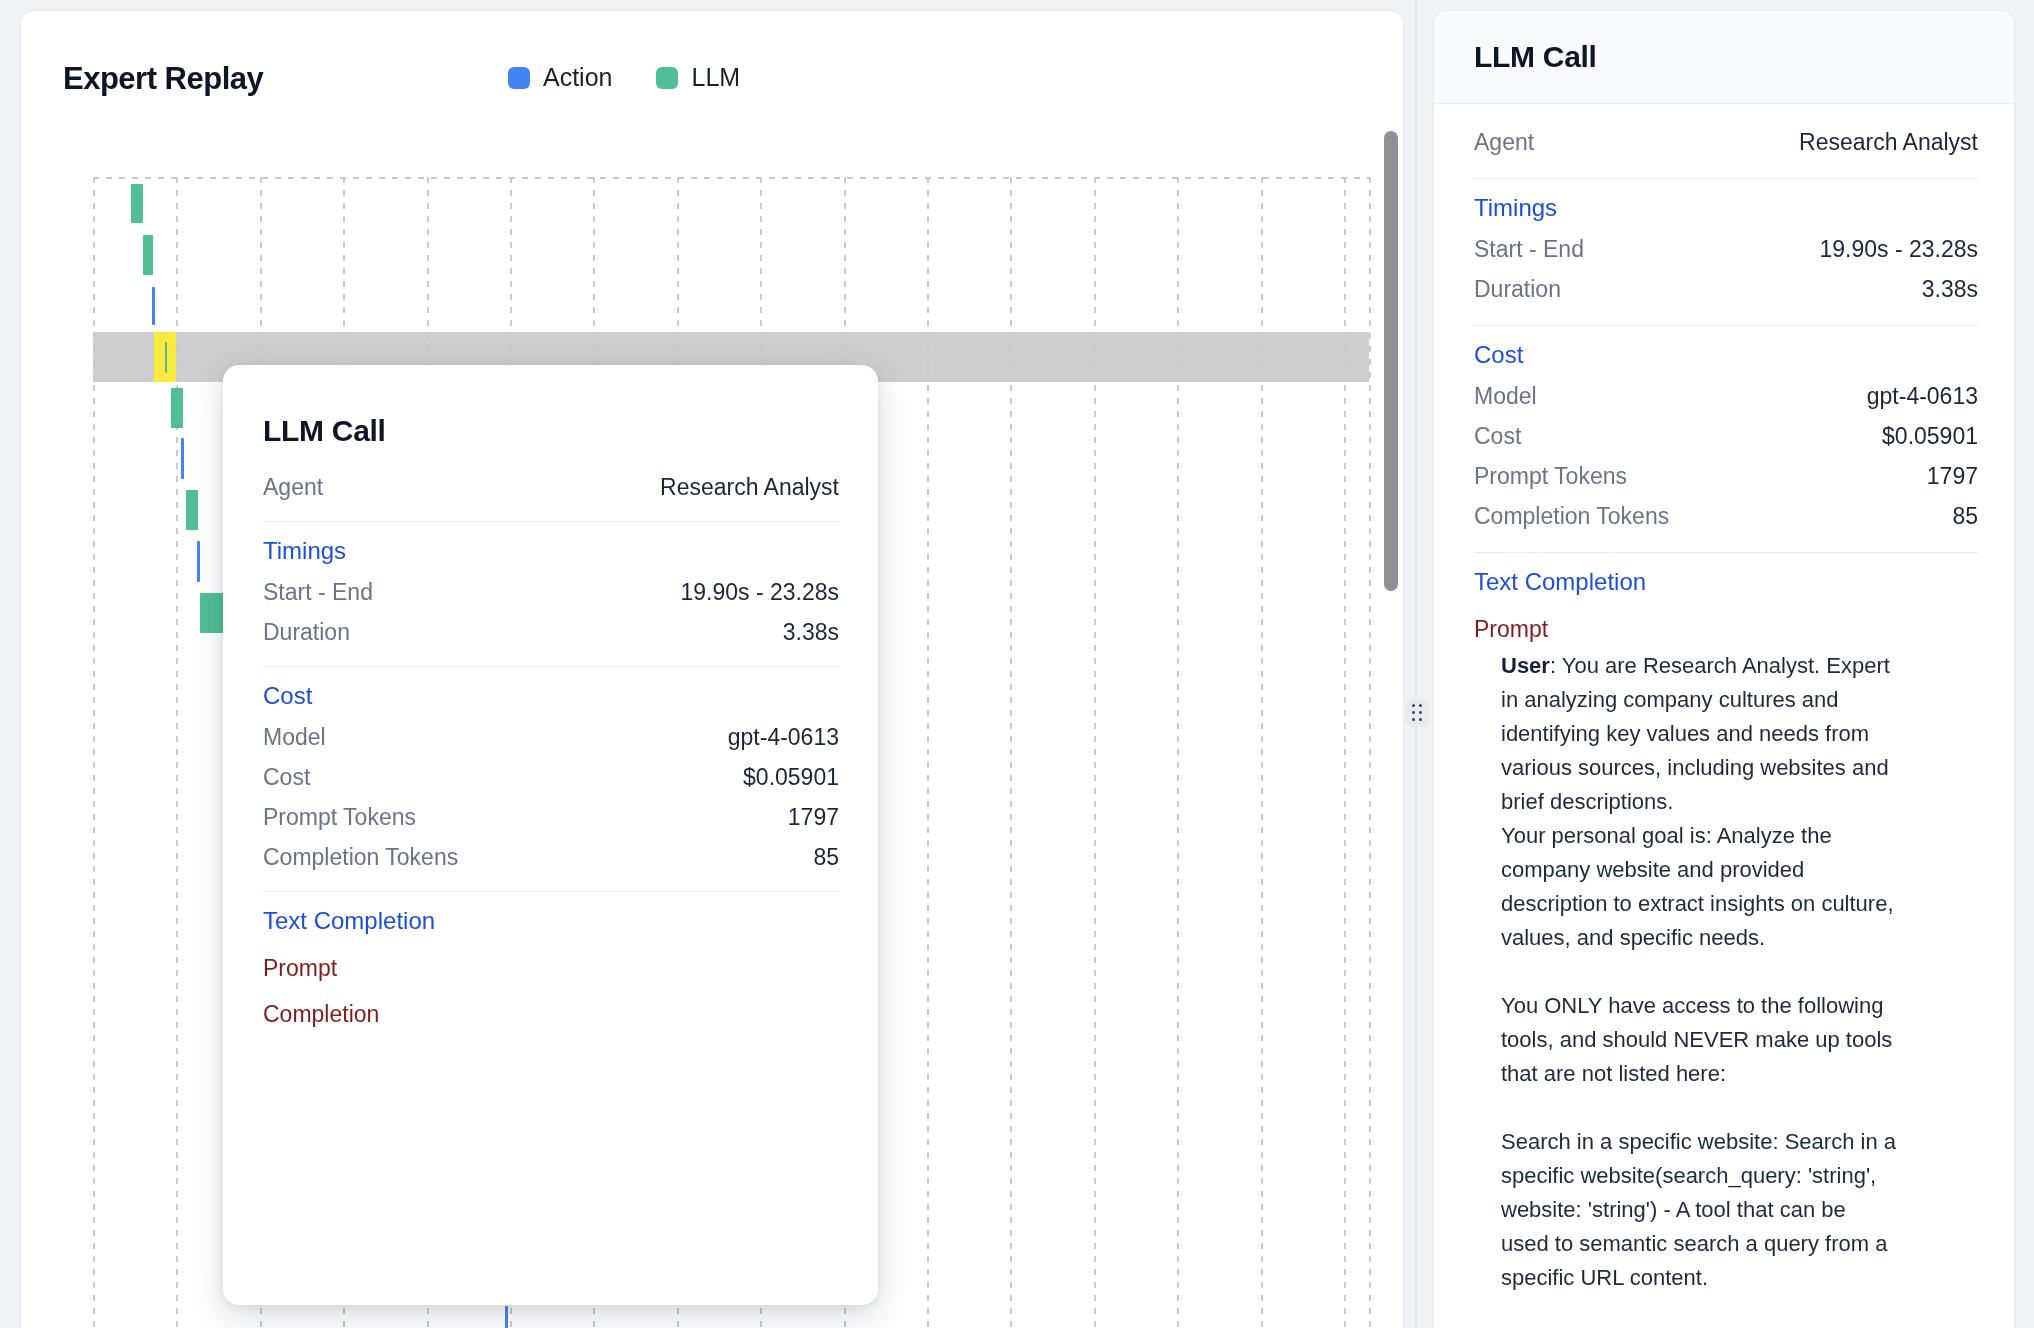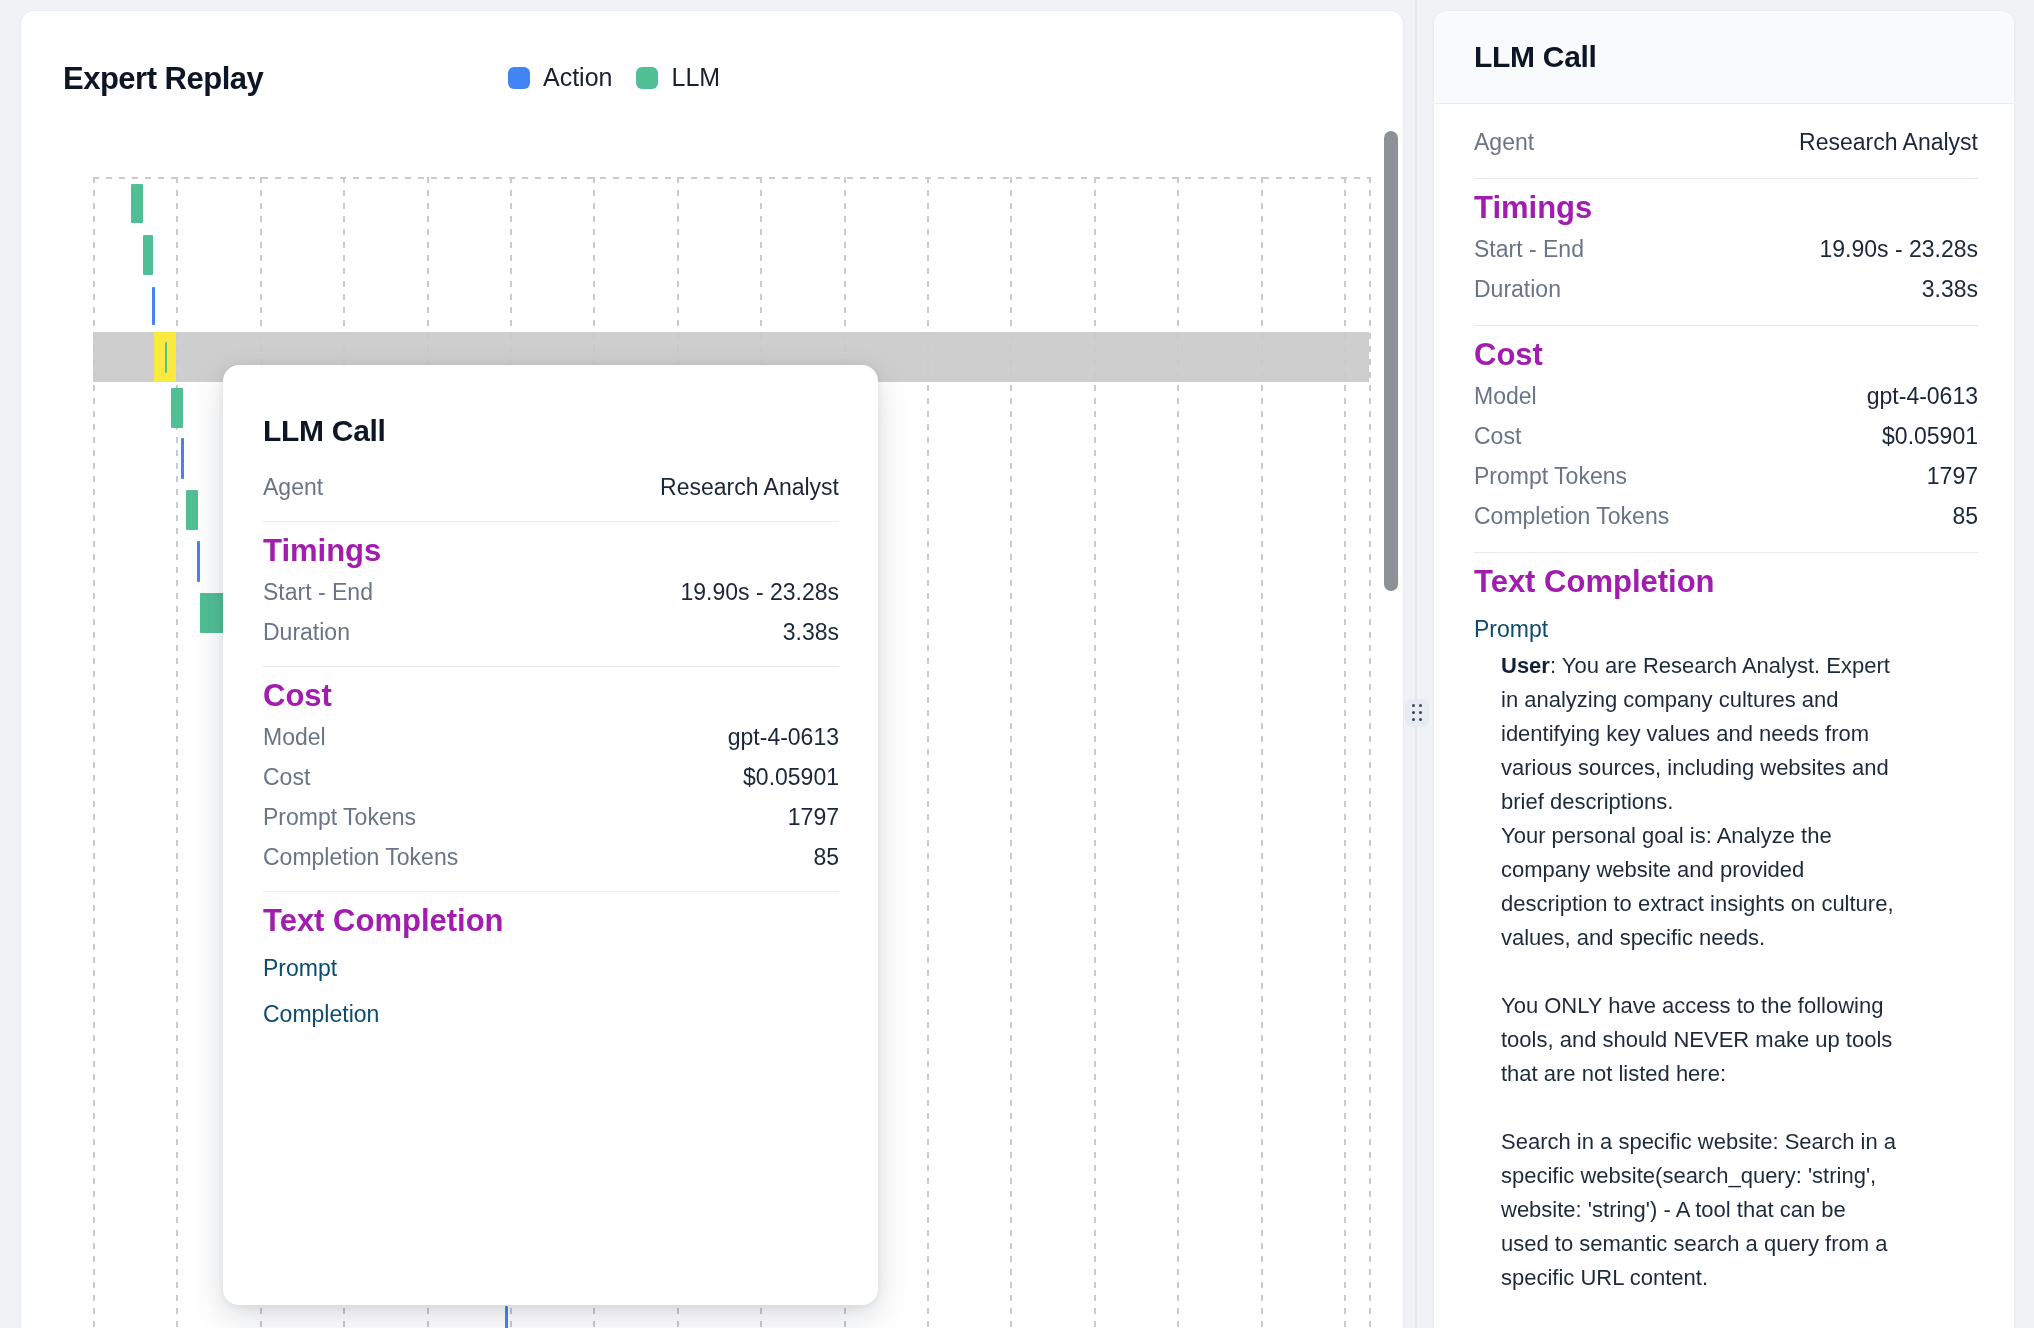--- a/index.html
+++ b/index.html
@@ -8,21 +8,21 @@
     background:#f0f2f5;
     font-family:"Liberation Sans","DejaVu Sans",sans-serif;
     color:#1b2638;
   }
   .card{position:absolute;background:#ffffff;border:1px solid #e9edf2;border-radius:14px;box-shadow:0 1px 2px rgba(16,24,40,.04);}
   #left-card{left:20px;top:10px;width:1382px;height:1330px;}
   #right-card{left:1433px;top:10px;width:580px;height:1330px;overflow:hidden;}
 
   
   .sr-title{position:absolute;left:42px;top:50px;font-size:31px;font-weight:700;letter-spacing:-.5px;color:#0e1526;}
-  .legend{position:absolute;left:487px;top:52px;display:flex;gap:24px;align-items:center;}
+  .legend{position:absolute;left:487px;top:52px;display:flex;gap:44px;align-items:center;}
   .legend-item{display:flex;align-items:center;gap:13px;}
   .legend-swatch{width:22px;height:22px;border-radius:6px;}
   .legend-label{font-size:25px;color:#18202f;}
 
   
   #chart{position:absolute;left:0;top:0;width:1382px;height:1330px;overflow:hidden;}
   .vgrid{position:absolute;width:2px;background:repeating-linear-gradient(to bottom,#c7cacf 0 6px,transparent 6px 13px);}
   .hgrid{position:absolute;height:2px;background:repeating-linear-gradient(to right,#c7cacf 0 6px,transparent 6px 13px);}
   .hl-row{position:absolute;background:#cecece;}
   .sel-cell{position:absolute;background:#fae93f;}
@@ -34,22 +34,22 @@
   
   .panel-divider{position:absolute;left:1415px;top:0;width:2px;height:1328px;background:#e4e8ed;}
   .drag-handle{position:absolute;left:1405px;top:699px;width:24px;height:28px;border-radius:7px;background:#e8ecf2;display:flex;align-items:center;justify-content:center;}
   .dots{display:grid;grid-template-columns:repeat(2,4px);grid-template-rows:repeat(3,4px);gap:3px;}
   .dots i{width:3px;height:3px;border-radius:50%;background:#3c4657;}
 
   
   .row{display:flex;justify-content:space-between;align-items:flex-start;font-size:23px;line-height:28px;}
   .row .lbl{color:#6a7486;}
   .row .val{color:#1b2638;text-align:right;}
-  .sec-h{font-size:31px;font-weight:700;color:#a21caf;line-height:30px;}
-  .sub-lbl{font-size:23px;color:#0c4a6e;line-height:28px;}
+  .sec-h{font-size:24px;font-weight:400;color:#1d4ed8;line-height:30px;}
+  .sub-lbl{font-size:23px;color:#7f1d1d;line-height:28px;}
   .divider{height:1px;background:#e5eaf0;}
   .body-txt{font-size:22px;line-height:34px;color:#1e2a3b;white-space:pre-line;}
   .body-txt b{font-weight:700;color:#14203a;}
 
   
   #tooltip{position:absolute;left:223px;top:365px;width:655px;height:940px;background:#fff;border-radius:16px;
     box-shadow:0 12px 34px rgba(16,24,40,.14),0 2px 10px rgba(16,24,40,.08);z-index:20;overflow:hidden;
     padding:48px 39px 0 40px;box-sizing:border-box;}
   .tt-title{font-size:30px;font-weight:700;letter-spacing:-.3px;color:#0e1526;line-height:36px;}
   #tooltip .row.agent{margin-top:24px;}

